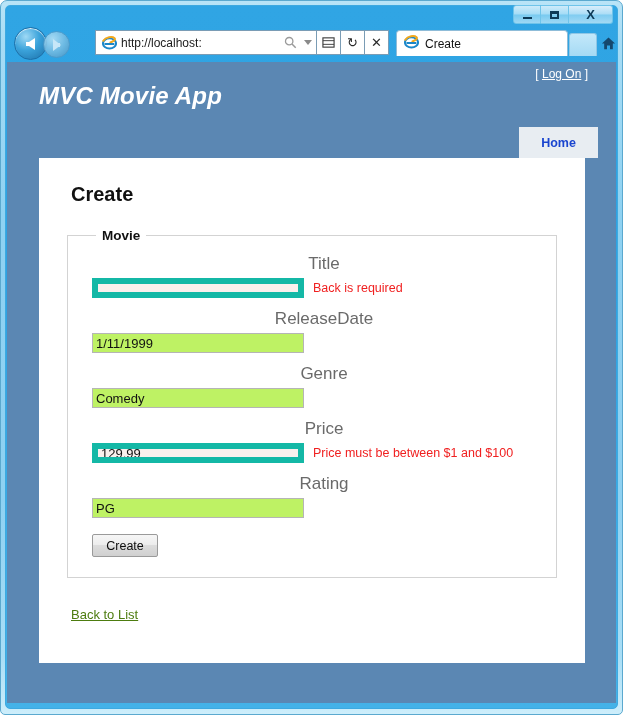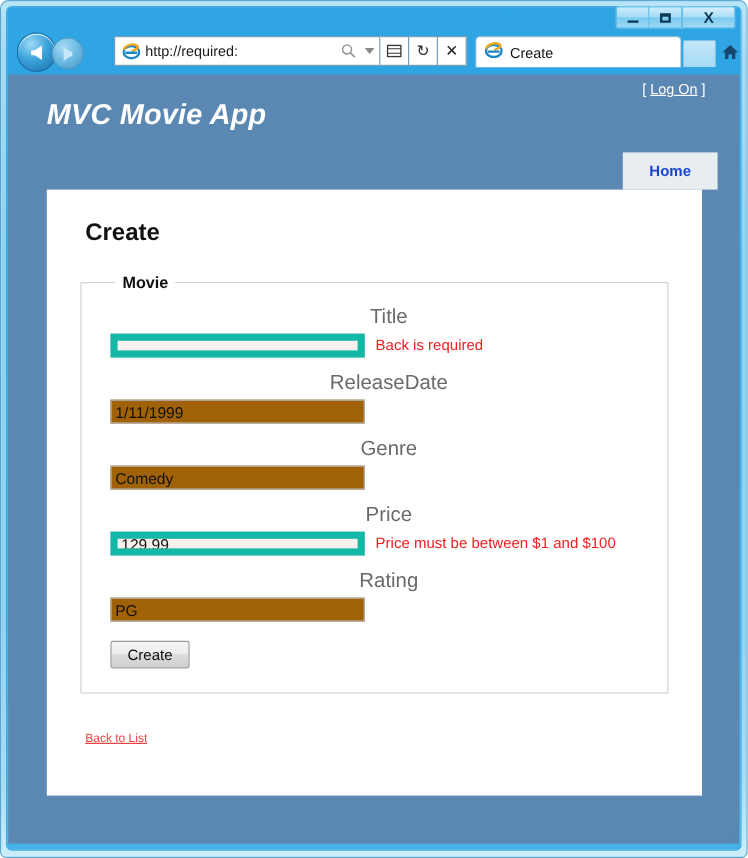--- a/index.html
+++ b/index.html
@@ -365,21 +365,21 @@
   }
   .field-line {
     display: flex;
     align-items: center;
   }
   .text-input {
     width: 212px;
     height: 20px;
     box-sizing: border-box;
     border: 1px solid #b5b5b5;
-    background: #a16207;
+    background: #bef264;
     font-size: 13px;
     font-family: "Liberation Sans", sans-serif;
     color: #111111;
     padding: 0 3px;
     outline: none;
   }
   .text-input.input-error {
     background: #faf0ed;
     border: 6px solid #14b8a6;
   }
@@ -400,22 +400,22 @@
     background: linear-gradient(to bottom, #f6f6f6 0%, #ededed 45%, #dcdcdc 50%, #d0d0d0 100%);
     border: 1px solid #9a9a9a;
     border-radius: 2px;
     padding: 0 10px;
     cursor: pointer;
   }
   #back-to-list-row {
     padding: 27px 0 0 32px;
   }
   #back-to-list-link {
-    font-size: 10px;
-    color: #ef4444;
+    font-size: 13px;
+    color: #4d7c0f;
     text-decoration: underline;
   }
 </style>
 </head>
 <body>
 
 <div id="window-frame">
   <div id="window-glass-inner"></div>
 
   <div id="titlebar-buttons">
@@ -442,21 +442,21 @@
     </div>
 
     <div id="address-bar">
       <span id="ie-favicon-addr">
         <svg width="15" height="15" viewBox="0 0 16 16">
           <ellipse cx="8" cy="9" rx="7" ry="5.4" fill="none" stroke="#1b87c9" stroke-width="2.1"></ellipse>
           <path d="M1.4 6.2 C4 2 11 1.2 13.4 3.4 C15 5 12 6.6 9 8" fill="none" stroke="#f2a81d" stroke-width="2.1" stroke-linecap="round"></path>
           <path d="M2.6 9.6 H13.2" stroke="#1b87c9" stroke-width="2.1"></path>
         </svg>
       </span>
-      <span id="url-text">http://required:</span>
+      <span id="url-text">http://localhost:</span>
       <span id="addr-search-icon">
         <svg width="13" height="13" viewBox="0 0 14 14">
           <circle cx="5.6" cy="5.6" r="4" fill="none" stroke="#9a9a9a" stroke-width="1.4"></circle>
           <line x1="8.6" y1="8.6" x2="12.6" y2="12.6" stroke="#9a9a9a" stroke-width="1.6"></line>
         </svg>
       </span>
       <span id="addr-dropdown-icon">
         <span class="caret-down"></span>
       </span>
     </div>

